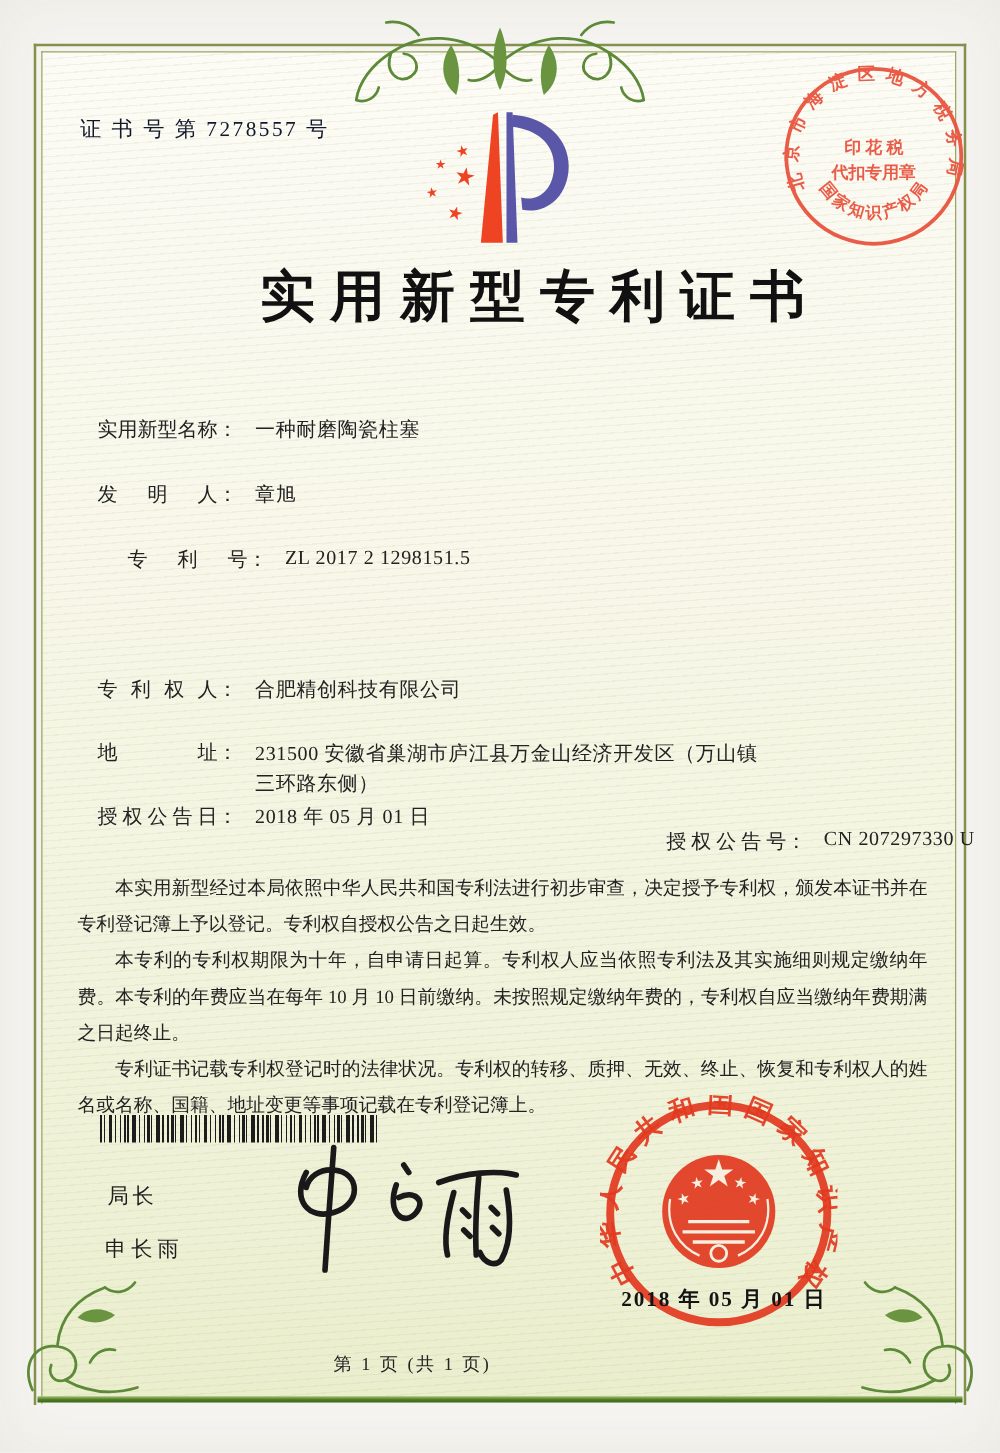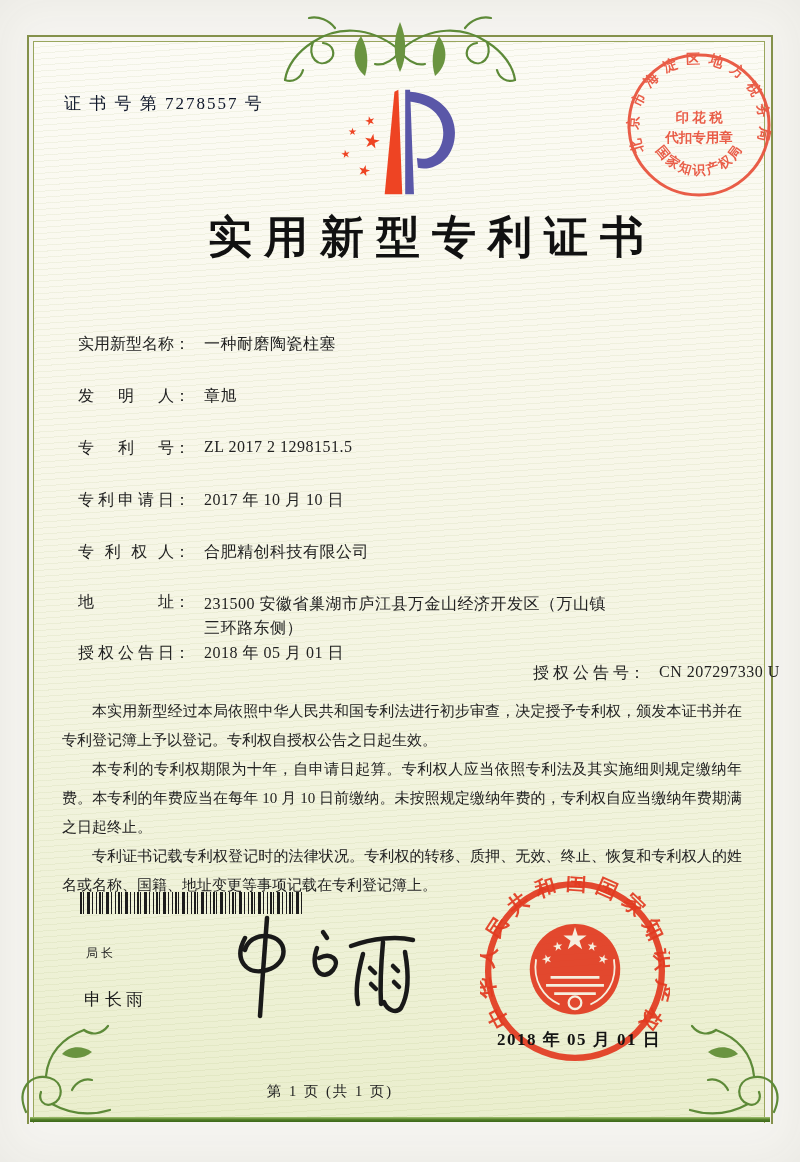--- a/index.html
+++ b/index.html
@@ -41,21 +41,21 @@
   .paras{position:absolute;left:62px;top:697px;width:680px;font-size:15px;line-height:29px;
     text-align:justify;color:#222;}
   .paras p{margin:0;text-indent:2em;}
   .barcode{position:absolute;left:80px;top:892px;width:222px;height:22px;
     background:repeating-linear-gradient(90deg,
       #1c1c1c 0 2px, transparent 2px 3px,
       #1c1c1c 3px 4px, transparent 4px 7px,
       #1c1c1c 7px 10px, transparent 10px 12px,
       #1c1c1c 12px 13px, transparent 13px 16px,
       #1c1c1c 16px 17px, transparent 17px 19px);}
-  .officer-title{position:absolute;left:86px;top:945px;font-size:12px;letter-spacing:3px;}
+  .officer-title{position:absolute;left:86px;top:945px;font-size:17px;letter-spacing:3px;}
   .officer-name{position:absolute;left:84px;top:988px;font-size:17px;letter-spacing:4px;}
   .signature{position:absolute;left:205px;top:912px;}
   .signature path{stroke:#191919;stroke-width:4.5;fill:none;stroke-linecap:round;stroke-linejoin:round;}
   .seal{position:absolute;left:480px;top:876px;}
   .seal-date{position:absolute;left:497px;top:1028px;font-size:17px;font-weight:600;letter-spacing:1.5px;color:#141414;}
   .footer{position:absolute;left:0;top:1082px;width:660px;text-align:center;font-size:14.5px;letter-spacing:2px;color:#222;}
 </style>
 </head>
 <body>
 
@@ -139,27 +139,23 @@
   <h1 class="doc-title">实用新型专利证书</h1>
 
   <div class="field-row" style="top:334px;">
     <span class="f-label">实用新型名称</span><span class="f-colon">：</span>
     <span class="f-value">一种耐磨陶瓷柱塞</span>
   </div>
   <div class="field-row" style="top:386px;">
     <span class="f-label">发明人</span><span class="f-colon">：</span>
     <span class="f-value">章旭</span>
   </div>
-  <div class="field-row" style="top:438px;">
+  <div class="field-row" style="top:438px;margin-left:24px;">
     <span class="f-label">专利号</span><span class="f-colon">：</span>
     <span class="f-value">ZL 2017 2 1298151.5</span>
-  </div>
-  <div class="field-row" style="top:490px;">
-    <span class="f-label">专利申请日</span><span class="f-colon">：</span>
-    <span class="f-value">2017 年 10 月 10 日</span>
   </div>
   <div class="field-row" style="top:542px;">
     <span class="f-label">专利权人</span><span class="f-colon">：</span>
     <span class="f-value">合肥精创科技有限公司</span>
   </div>
   <div class="field-row" style="top:592px;">
     <span class="f-label">地址</span><span class="f-colon">：</span>
     <span class="f-value-block">
       <div>231500 安徽省巢湖市庐江县万金山经济开发区（万山镇</div>
       <div>三环路东侧）</div>

